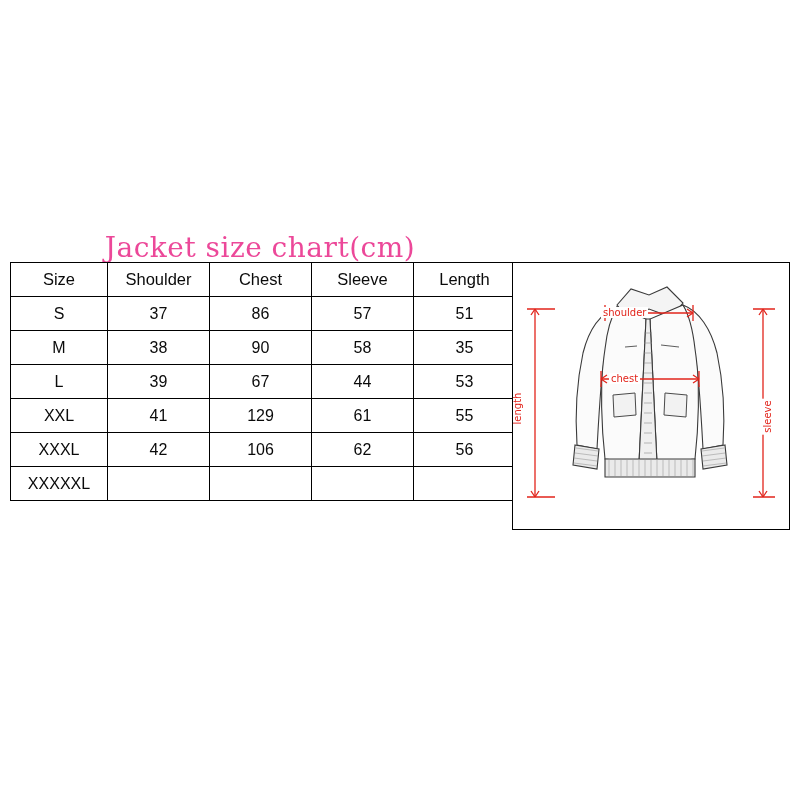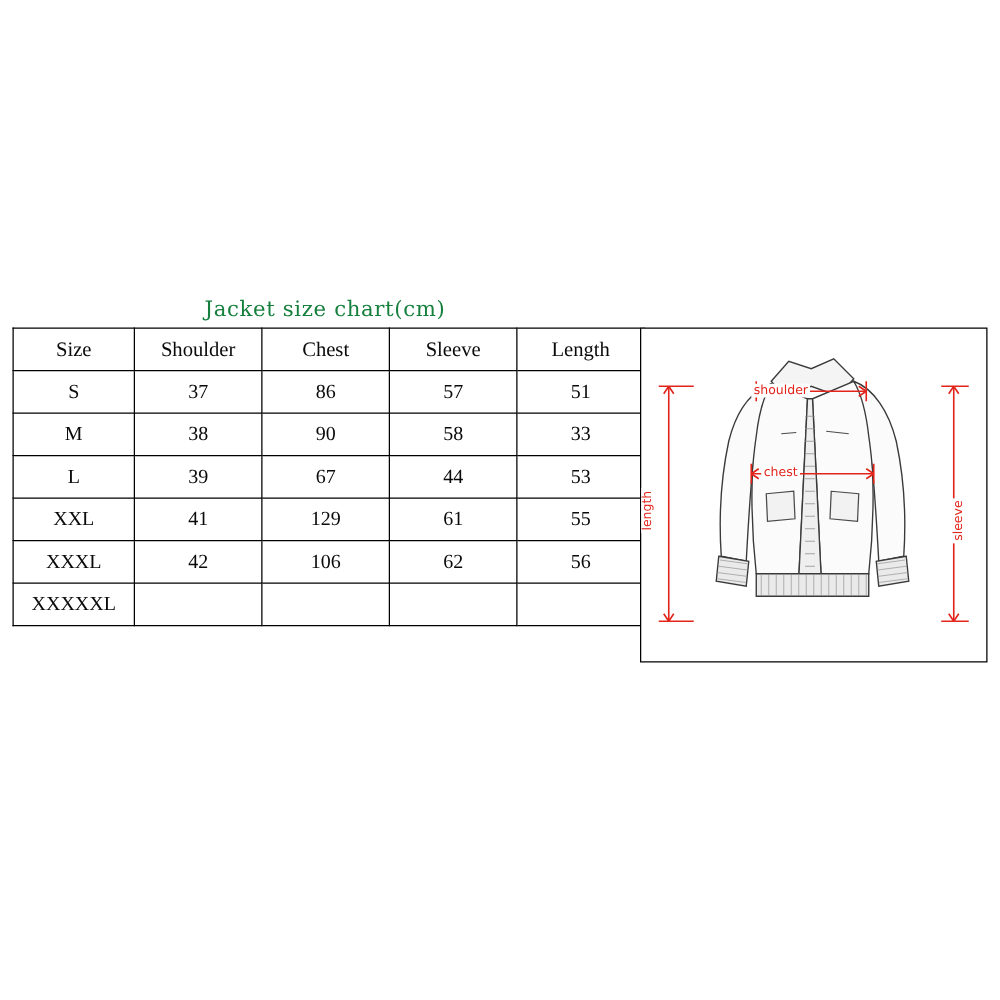--- a/index.html
+++ b/index.html
@@ -33,45 +33,45 @@
 
   
   .chart-title {
     position: absolute;
     left: 0px;
     top: 0px;
     width: 500px;
     height: 28px;
     line-height: 28px;
     text-align: center;
-    font-size: 17px;
+    font-size: 28px;
     letter-spacing: 0.5px;
     font-family: "DejaVu Serif", serif;
-    color: #15803d;
+    color: #ec4899;
     white-space: nowrap;
   }
 
   
   .size-table {
     position: absolute;
     left: 0px;
     top: 28px;
     width: 500px;
     border-collapse: collapse;
     table-layout: fixed;
     background: #fff;
   }
   .size-table th,
   .size-table td {
     border: 1px solid #000000;
     height: 33px;
     text-align: center;
     vertical-align: middle;
     font-size: 16px;
-    font-family: Liberation Serif, serif;
+    font-family: Liberation Sans, sans-serif;
     font-weight: normal;
     color: #0a0a0a;
     padding: 0;
   }
   .size-table th {
     font-size: 16.5px;
   }
   .col-size   { width: 96px; }
   .col-normal { width: 101px; }
 
@@ -130,21 +130,21 @@
           <td>37</td>
           <td>86</td>
           <td>57</td>
           <td>51</td>
         </tr>
         <tr>
           <td>M</td>
           <td>38</td>
           <td>90</td>
           <td>58</td>
-          <td>33</td>
+          <td>35</td>
         </tr>
         <tr>
           <td>L</td>
           <td>39</td>
           <td>67</td>
           <td>44</td>
           <td>53</td>
         </tr>
         <tr>
           <td>XXL</td>

